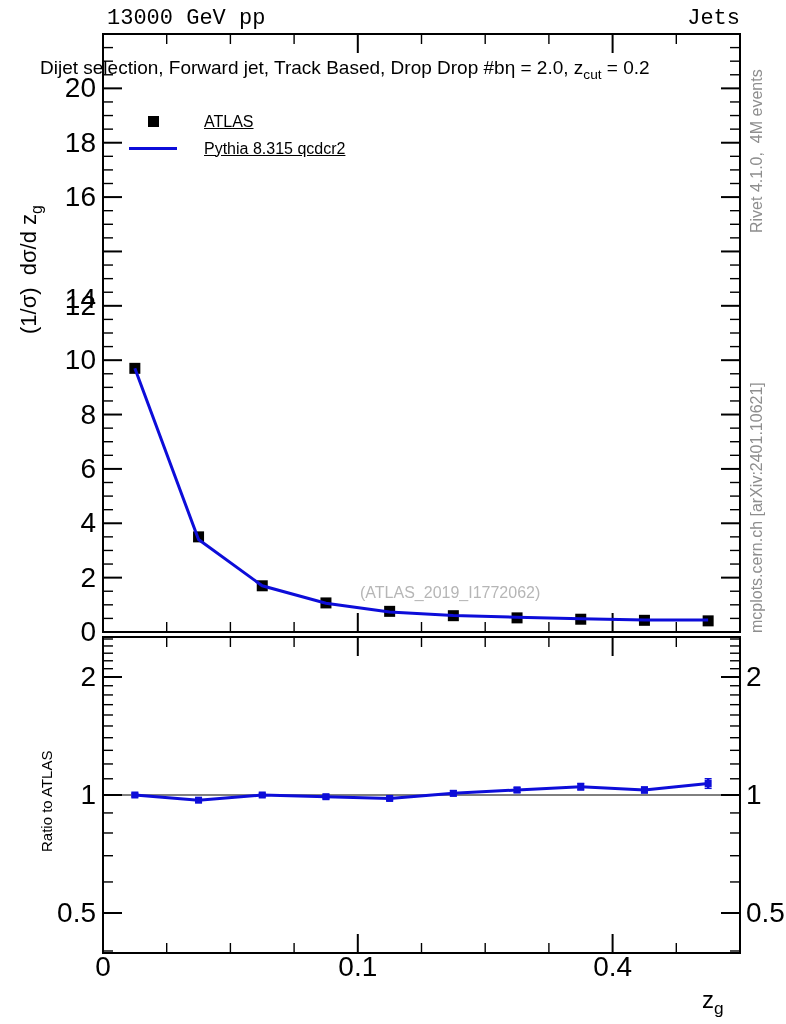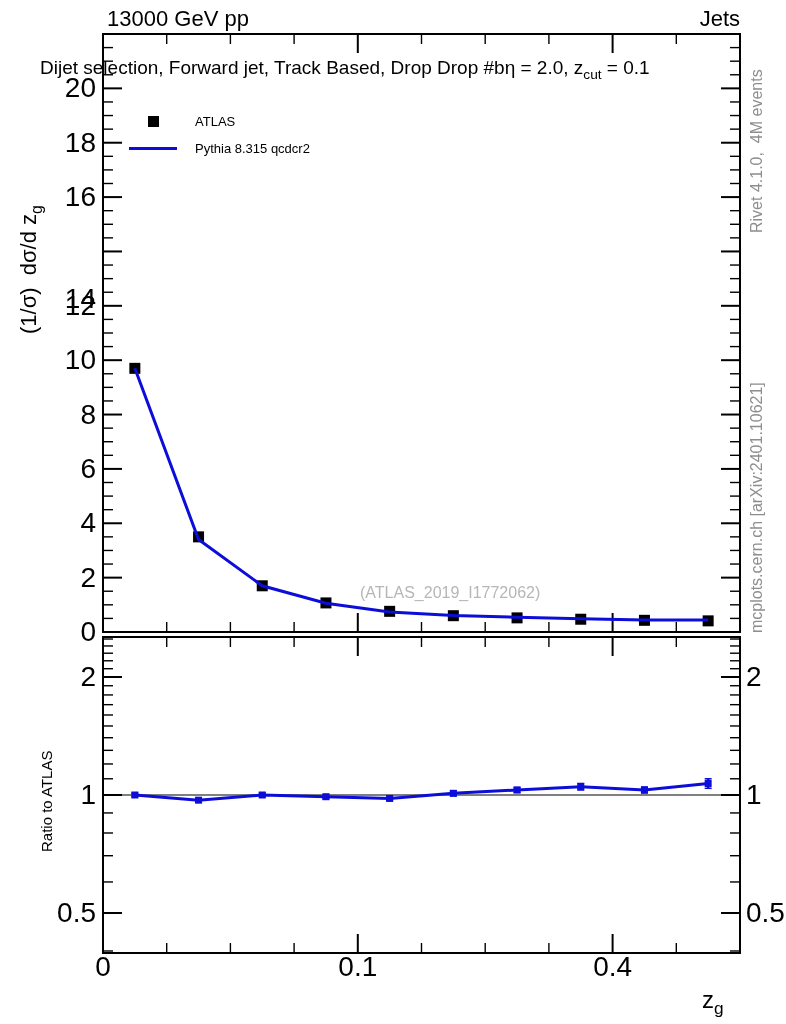--- a/index.html
+++ b/index.html
@@ -1,33 +1,33 @@
 <!DOCTYPE html>
 <html><head>
 <meta charset="utf-8">
 <style>
   html,body{margin:0;padding:0;background:#fff;}
   .canvas{position:relative;width:786px;height:1024px;background:#ffffff;overflow:hidden;
           font-family:"Liberation Sans",sans-serif;color:#000;}
   .abs{position:absolute;}
   svg{position:absolute;left:0;top:0;}
-  .hdr{font-size:22px;white-space:nowrap;}
+  .hdr{font-size:22px;white-space:nowrap;font-family:Liberation Mono, monospace;}
   .ptitle{font-size:19px;white-space:nowrap;overflow:hidden;}
   .sub{font-size:0.72em;vertical-align:-0.35em;}
   .vtext{position:absolute;transform-origin:0 0;transform:rotate(-90deg);white-space:pre;}
   .note{font-size:16px;color:#8e8e8e;}
   .ytitle{font-size:22px;color:#000;}
   .rtitle{font-size:15px;color:#000;}
   .ticklab{position:absolute;font-size:28px;line-height:22px;}
   .leg{position:absolute;left:128px;top:108px;}
   .legrow{display:flex;align-items:center;height:27px;}
   .legmark{width:50px;display:flex;justify-content:center;align-items:center;}
   .sq{width:11px;height:11px;background:#000;}
   .lline{width:48px;height:3px;}
-  .leglab{font-size:13px;margin-left:17px;white-space:nowrap;}
+  .leglab{font-size:16px;margin-left:26px;white-space:nowrap;text-decoration:underline;}
   .watermark{position:absolute;font-size:16px;color:#b6b6b6;white-space:nowrap;}
   .xlab{text-align:center;width:60px;}
   .ylab{width:48px;text-align:right;}
   .ylabr{width:48px;text-align:left;}
 </style>
 </head>
 <body>
 
 <div class="canvas">
 
@@ -251,21 +251,21 @@
       <rect x="449.85" y="789.8060754287058" width="7" height="7" fill="#0d0dd9"></rect>
       <rect x="513.55" y="786.4679681857978" width="7" height="7" fill="#0d0dd9"></rect>
       <rect x="577.25" y="783.194059308815" width="7" height="7" fill="#0d0dd9"></rect>
       <rect x="640.9499999999999" y="786.4679681857978" width="7" height="7" fill="#0d0dd9"></rect>
       <rect x="704.65" y="779.9819259980821" width="7" height="7" fill="#0d0dd9"></rect>
     </svg>
 
   <div class="abs hdr" style="left:107px;top:6px;">13000 GeV pp</div>
   <div class="abs hdr" style="right:46px;top:6px;">Jets</div>
 
-  <div class="abs ptitle" style="left:40px;top:57px;width:746px;"><span>Dijet selection, Forward jet, Track Based, Drop Drop #bη = 2.0, z</span><span class="sub">cut</span><span> = 0.1</span></div>
+  <div class="abs ptitle" style="left:40px;top:57px;width:746px;"><span>Dijet selection, Forward jet, Track Based, Drop Drop #bη = 2.0, z</span><span class="sub">cut</span><span> = 0.2</span></div>
 
   <div class="vtext ytitle" style="left:16px;top:334px;"><span>(1/σ)  dσ/d z</span><span class="sub">g</span></div>
 
   <div class="vtext rtitle" style="left:38px;top:852px;">Ratio to ATLAS</div>
 
   <div class="vtext note" style="left:748px;top:233px;">Rivet 4.1.0,  4M events</div>
   <div class="vtext note" style="left:748px;top:633px;">mcplots.cern.ch [arXiv:2401.10621]</div>
 
   <div class="leg">
     <div class="legrow">

